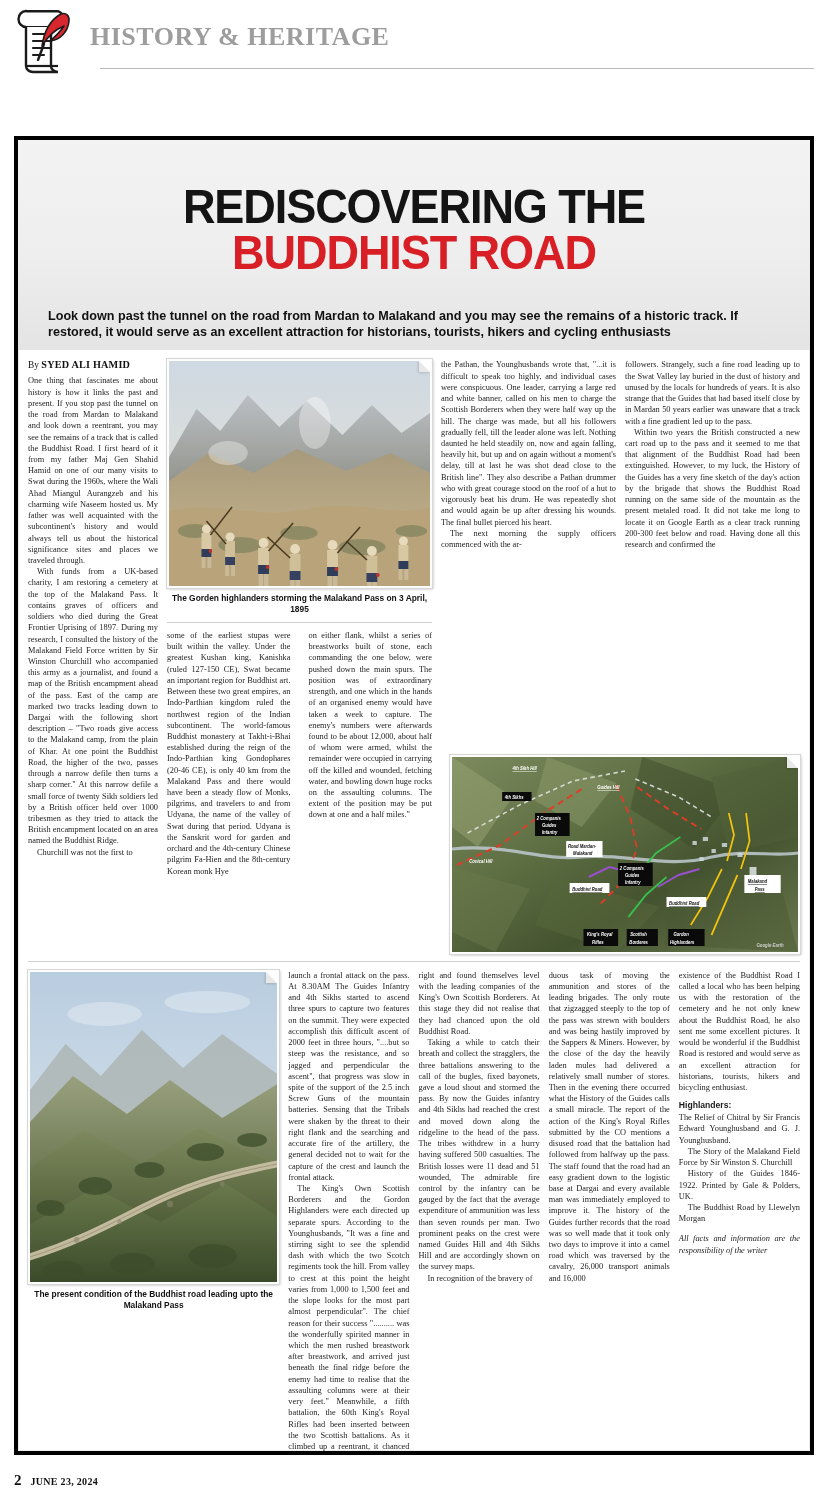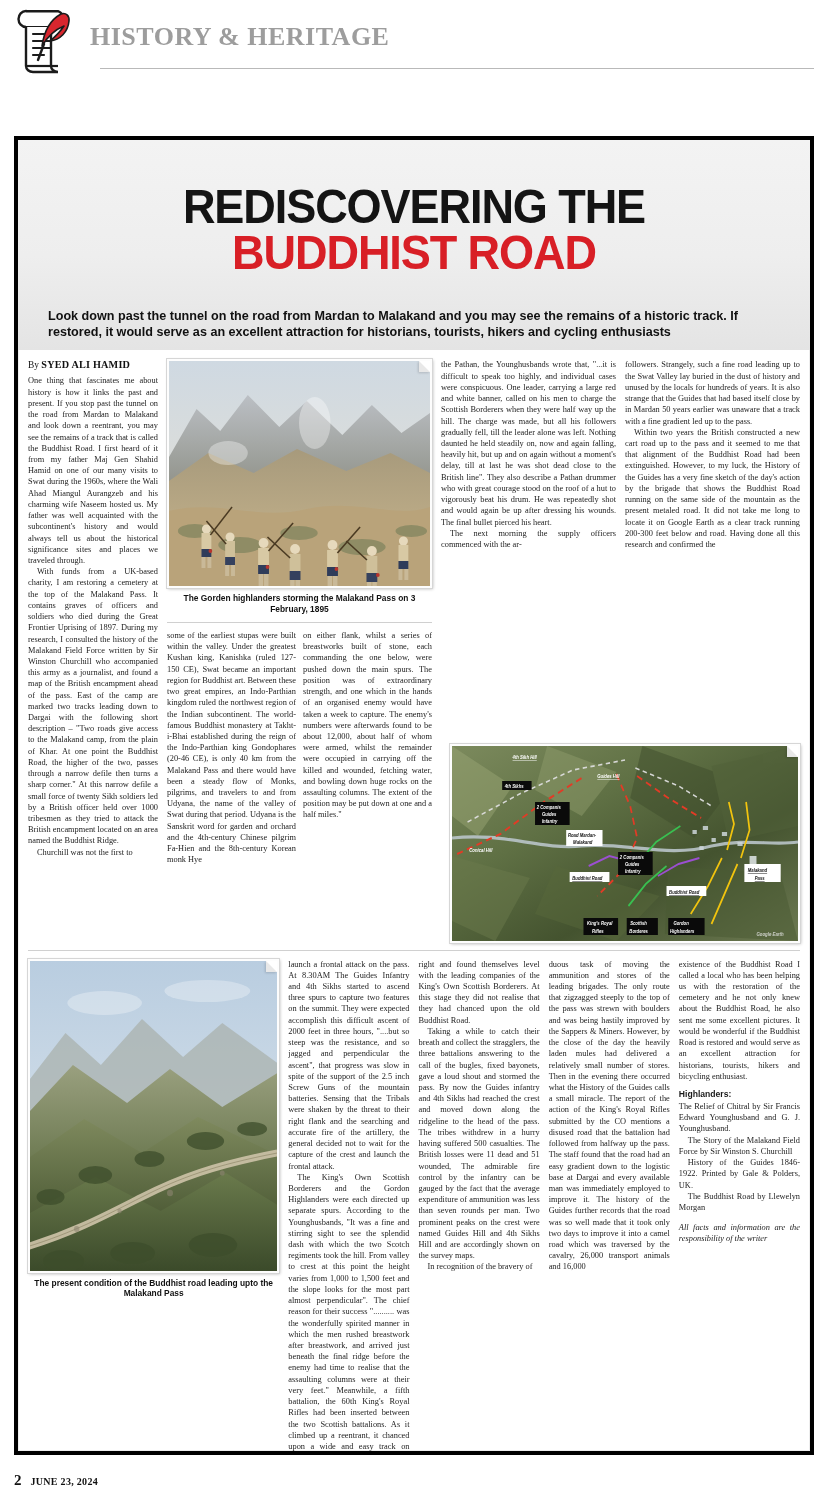--- a/index.html
+++ b/index.html
@@ -341,26 +341,26 @@
                   <circle cx="100" cy="206" r="1.9"></circle>
                 <circle cx="170" cy="208" r="1.9"></circle>
                   <circle cx="212" cy="214" r="1.9"></circle>
               </g>
               <g opacity=".35" fill="#ffffff">
                 <ellipse cx="148" cy="62" rx="16" ry="26"></ellipse>
                   <ellipse cx="60" cy="92" rx="20" ry="12"></ellipse>
               </g>
             </svg>
           </div>
-          <figcaption class="caption">The Gorden highlanders storming the Malakand Pass on 3 February, 1895</figcaption>
+          <figcaption class="caption">The Gorden highlanders storming the Malakand Pass on 3 April, 1895</figcaption>
         </figure>
 
         <div class="hr-thin"></div>
 
-        <div style="display:grid;grid-template-columns:1fr 1fr;gap:0 7px;">
+        <div style="display:grid;grid-template-columns:1fr 1fr;gap:0 18px;">
           <div class="col">
             <p>some of the earliest stupas were built within the valley. Under the greatest Kushan king, Kanishka (ruled 127-150 CE), Swat became an important region for Buddhist art. Between these two great empires, an Indo-Parthian kingdom ruled the northwest region of the Indian subcontinent. The world-famous Buddhist monastery at Takht-i-Bhai established during the reign of the Indo-Parthian king Gondophares (20-46 CE), is only 40 km from the Malakand Pass and there would have been a steady flow of Monks, pilgrims, and travelers to and from Udyana, the name of the valley of Swat during that period. Udyana is the Sanskrit word for garden and orchard and the 4th-century Chinese pilgrim Fa-Hien and the 8th-century Korean monk Hye</p>
           </div>
           <div class="col">
             <p class="noind">on either flank, whilst a series of breastworks built of stone, each commanding the one below, were pushed down the main spurs. The position was of extraordinary strength, and one which in the hands of an organised enemy would have taken a week to capture. The enemy's numbers were afterwards found to be about 12,000, about half of whom were armed, whilst the remainder were occupied in carrying off the killed and wounded, fetching water, and bowling down huge rocks on the assaulting columns. The extent of the position may be put down at one and a half miles."</p>
           </div>
         </div>
       </div>
 
       <div class="col">

